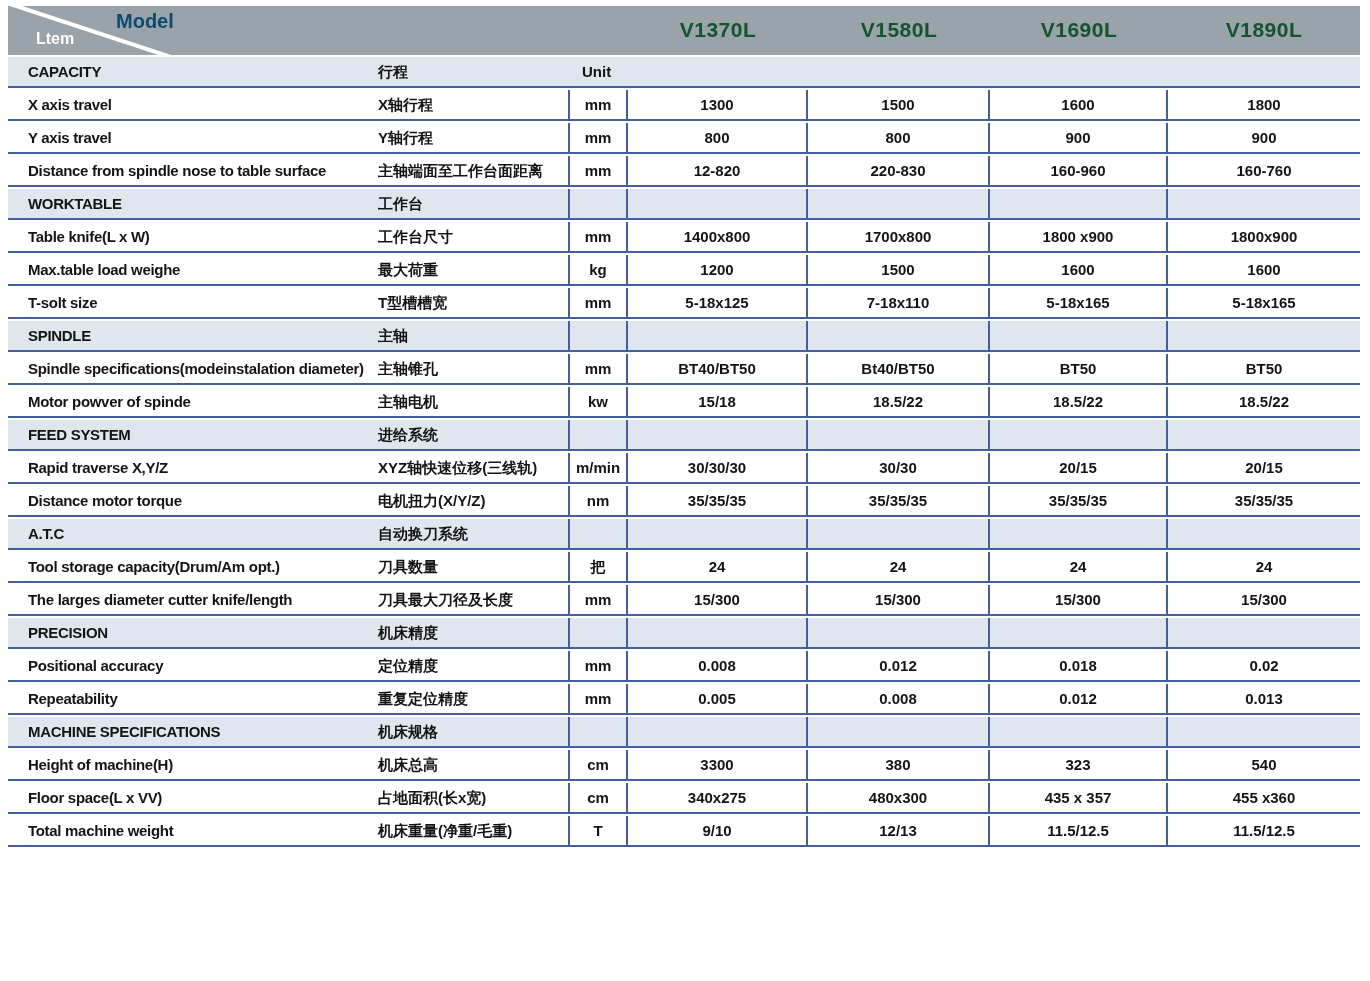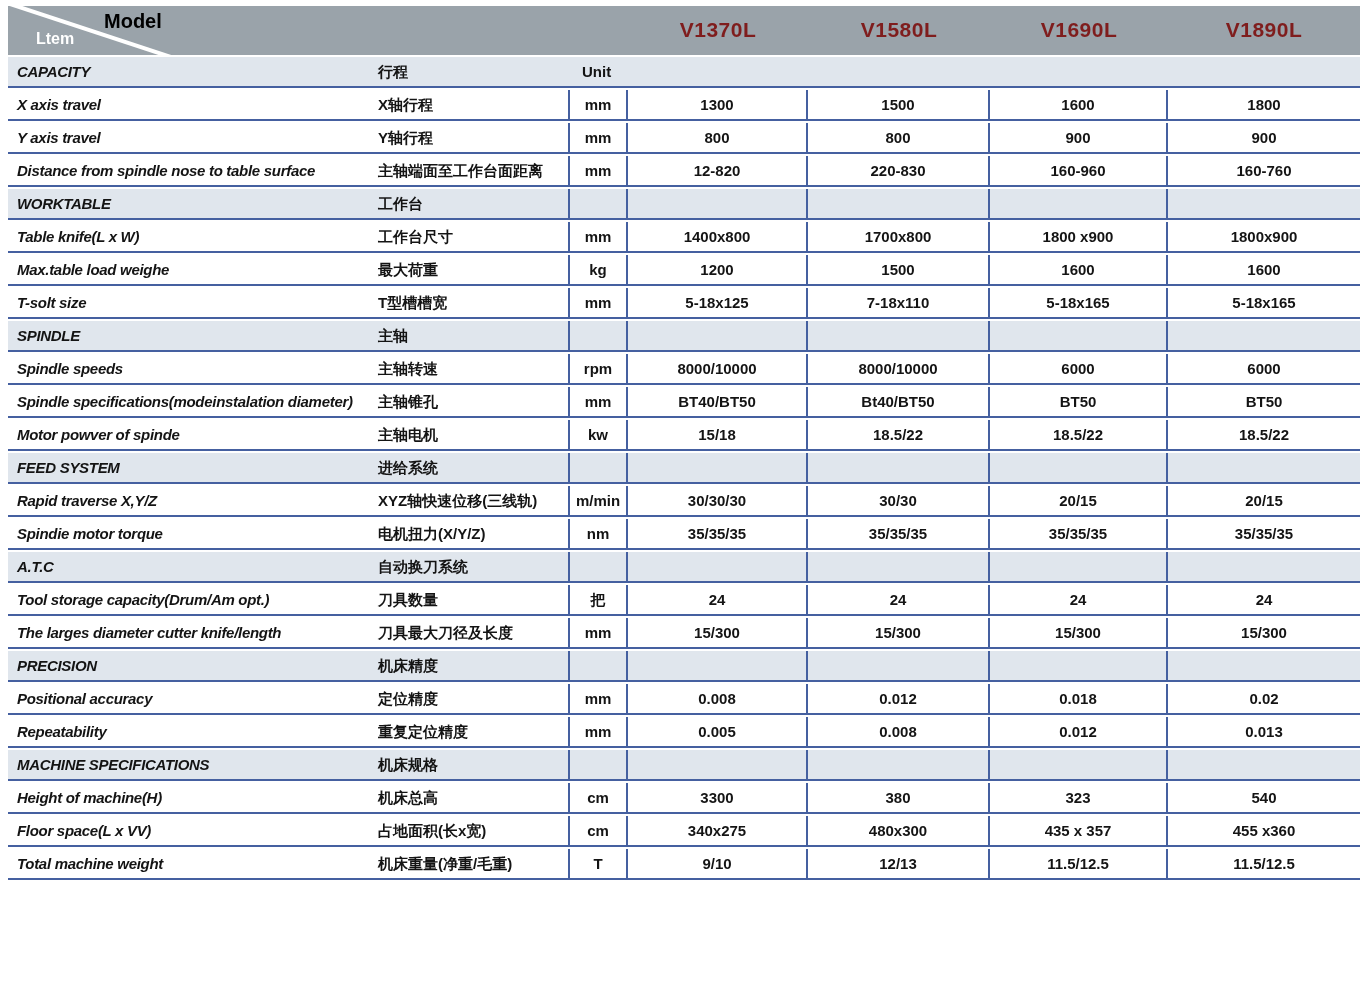--- a/index.html
+++ b/index.html
@@ -15,28 +15,28 @@
     border-spacing:0 2px;
     table-layout:fixed;
     width:1352px;
   }
   td { padding:0; font-weight:bold; color:#141414; font-size:15px; line-height:1.05; }
 
   
   tr.hdr td { background:var(--hdr-bg); height:49px; }
   td.corner { position:relative; }
   td.corner svg { position:absolute; left:0; top:0; }
-  .corner-model { position:absolute; left:96px; top:5px;  color:#000000; font-size:20px; font-weight:bold; }
+  .corner-model { position:absolute; left:108px; top:5px;  color:#0c4a6e; font-size:20px; font-weight:bold; }
   .corner-item  { position:absolute; left:28px; top:25px; color:#fff; font-size:16px; font-weight:bold; }
-  td.model { color:#7f1d1d; text-align:center; font-size:21px; letter-spacing:0.5px; }
+  td.model { color:#14532d; text-align:center; font-size:21px; letter-spacing:0.5px; }
 
   
   tr.brow td { height:31px; border-bottom:2px solid var(--line); background:#ffffff; }
   tr.sect td { background:var(--sect-bg); }
-  td.en  { padding-left:9px; letter-spacing:-0.3px;font-style:italic; }
+  td.en  { padding-left:20px; letter-spacing:-0.3px; }
   td.cn  { padding-left:8px; }
   td.unit { text-align:center; }
   td.val  { text-align:center; }
   td.vl { border-left:2px solid var(--line);margin-top:43px; }
   td.vr { border-right:2px solid var(--line); }
   td.unit-label { text-align:left; padding-left:14px;margin-top:22px; }
 </style>
 </head>
 <body>
 
@@ -142,29 +142,20 @@
         <tr class="brow sect">
           <td class="en">SPINDLE</td>
           <td class="cn">主轴</td>
           <td class="unit vl vr"></td>
           <td class="val vr"></td>
           <td class="val vr"></td>
           <td class="val vr"></td>
           <td class="val"></td>
         </tr>
         <tr class="brow">
-          <td class="en">Spindle speeds</td>
-          <td class="cn">主轴转速</td>
-          <td class="unit vl vr">rpm</td>
-          <td class="val vr">8000/10000</td>
-          <td class="val vr">8000/10000</td>
-          <td class="val vr">6000</td>
-          <td class="val">6000</td>
-        </tr>
-        <tr class="brow">
           <td class="en">Spindle specifications(modeinstalation diameter)</td>
           <td class="cn">主轴锥孔</td>
           <td class="unit vl vr">mm</td>
           <td class="val vr">BT40/BT50</td>
           <td class="val vr">Bt40/BT50</td>
           <td class="val vr">BT50</td>
           <td class="val">BT50</td>
         </tr>
         <tr class="brow">
           <td class="en">Motor powver of spinde</td>
@@ -187,21 +178,21 @@
         <tr class="brow">
           <td class="en">Rapid traverse X,Y/Z</td>
           <td class="cn">XYZ轴快速位移(三线轨)</td>
           <td class="unit vl vr">m/min</td>
           <td class="val vr">30/30/30</td>
           <td class="val vr">30/30</td>
           <td class="val vr">20/15</td>
           <td class="val">20/15</td>
         </tr>
         <tr class="brow">
-          <td class="en">Spindie motor torque</td>
+          <td class="en">Distance motor torque</td>
           <td class="cn">电机扭力(X/Y/Z)</td>
           <td class="unit vl vr">nm</td>
           <td class="val vr">35/35/35</td>
           <td class="val vr">35/35/35</td>
           <td class="val vr">35/35/35</td>
           <td class="val">35/35/35</td>
         </tr>
         <tr class="brow sect">
           <td class="en">A.T.C</td>
           <td class="cn">自动换刀系统</td>

